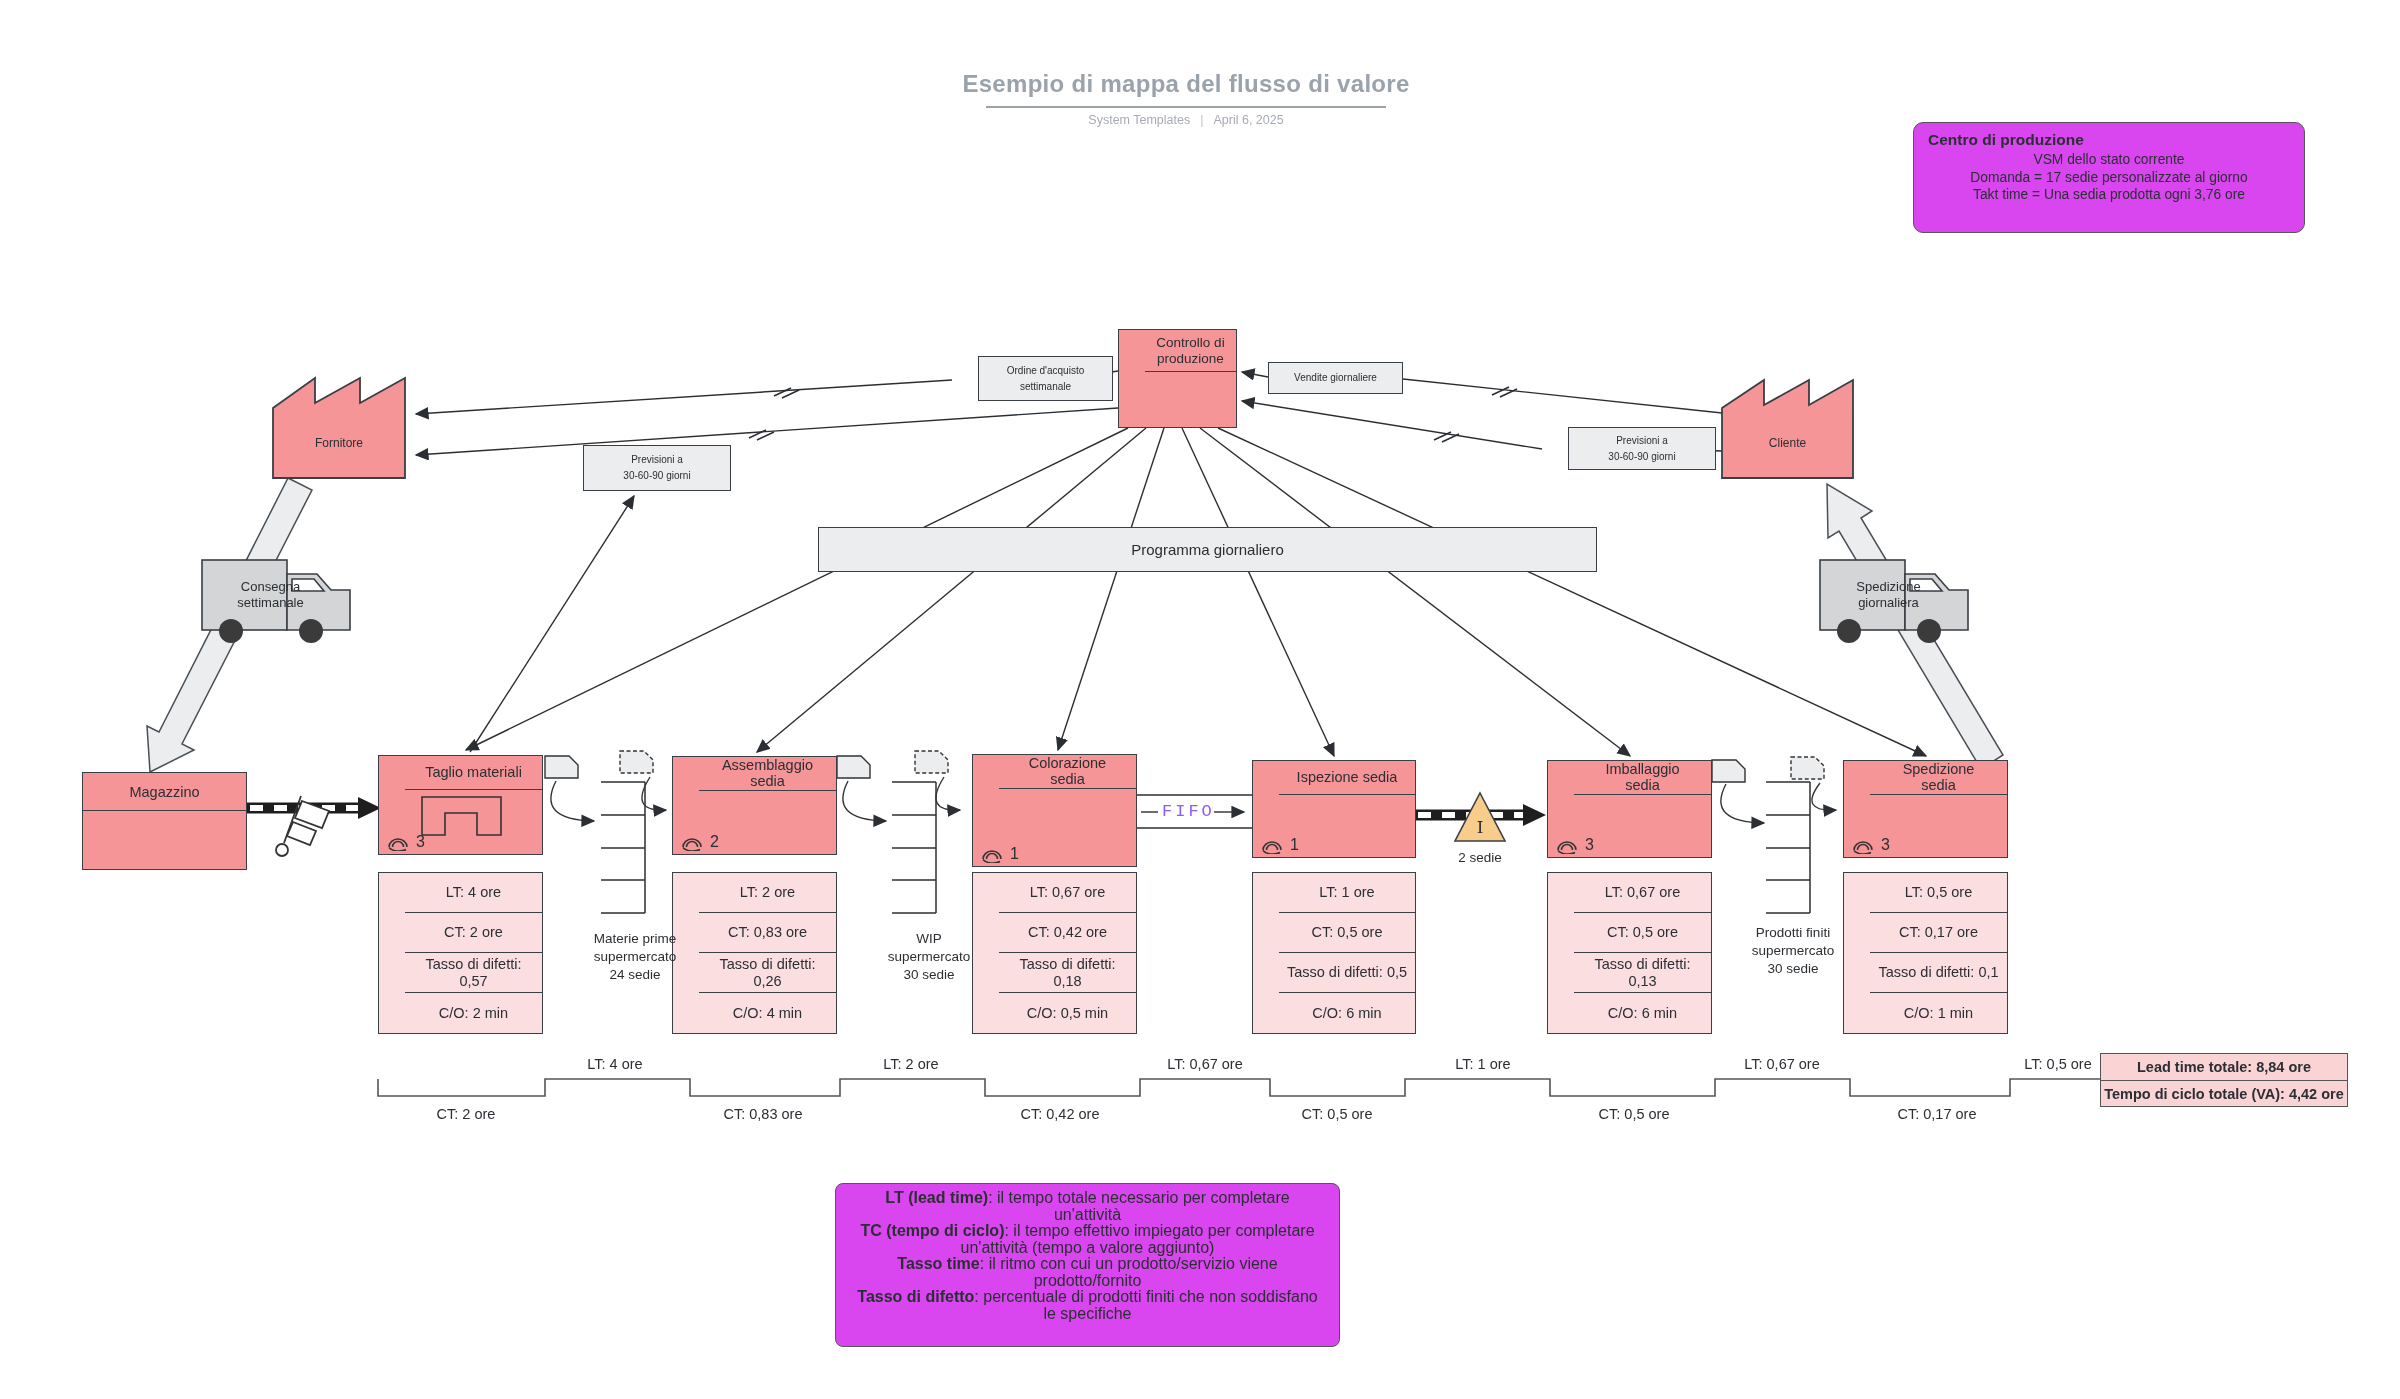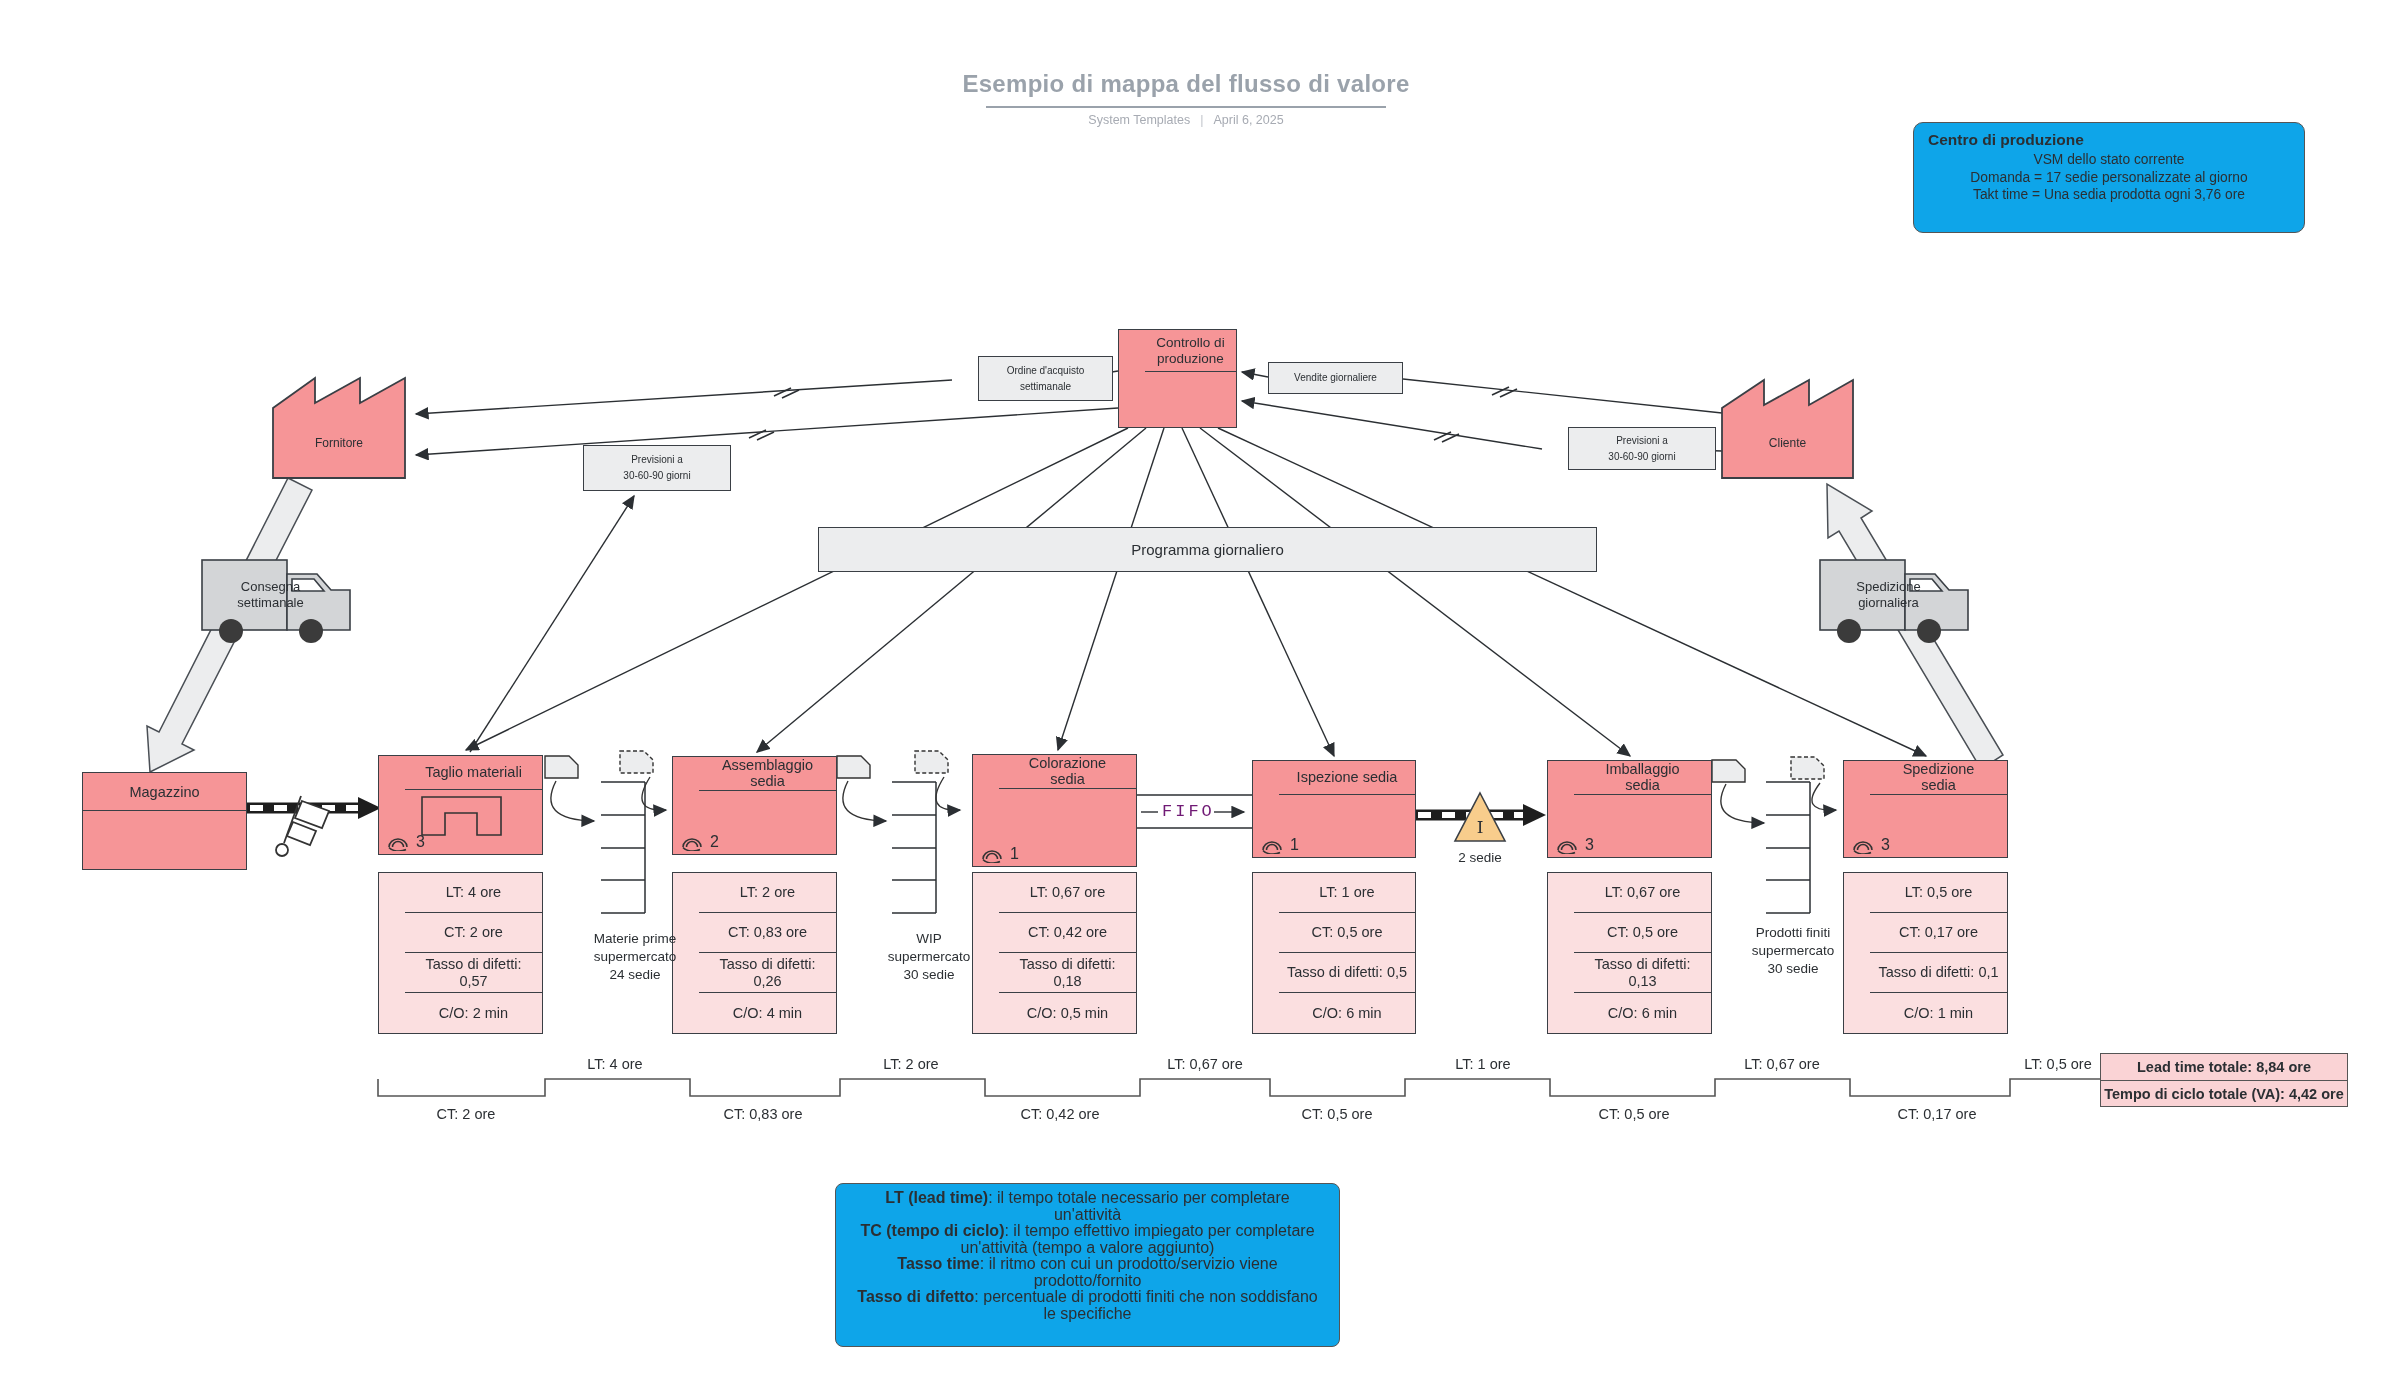--- a/index.html
+++ b/index.html
@@ -16,21 +16,21 @@
 
   
   .main-title { width:600px; text-align:center; font-size:24px; font-weight:bold; color:#9aa2ab; letter-spacing:.3px; }
   .title-rule { width:400px; border-top:2px solid #9aa2ab; }
   .subtitle { width:600px; text-align:center; font-size:12.5px; color:#a7abb3; }
   .subtitle .sep { margin:0 10px; color:#c2c6cc; }
 
   
   .graybox { background:#ecedee; border:1.5px solid #3a3f45; font-size:10px; line-height:16px; }
   .pinkbox { background:#f69597; border:1.5px solid #3a3f45; }
-  .roundbox { background:#0ea5e9; border:1.5px solid #555; border-radius:10px; }
+  .roundbox { background:#d946ef; border:1.5px solid #555; border-radius:10px; }
 
   
   .info-title { font-weight:bold; font-size:15.5px; padding:8px 0 2px 14px; }
   .info-line { text-align:center; font-size:13.8px; line-height:17.5px; }
 
   
   .pbox { background:#f69597; border:1.5px solid #3a3f45; }
   .pbox-title { height:34px; border-bottom:1.5px solid #3a3f45; display:flex; align-items:center; justify-content:center; text-align:center; font-size:14.5px; line-height:15.5px; }
   .pbox-body { position:relative; height:calc(100% - 34px); }
   .operator { position:absolute; left:7px; bottom:3px; display:flex; align-items:flex-end; gap:6px; font-size:16px; }
@@ -38,21 +38,21 @@
   .dstack { border:1.5px solid #3a3f45; background:#fbdfe0; }
   .drow { height:40px; display:flex; align-items:center; justify-content:center; text-align:center; font-size:14.5px; line-height:16.5px; border-bottom:1.5px solid #3a3f45; }
   .drow:last-child { border-bottom:none; }
 
   .sm-label { text-align:center; font-size:13.5px; line-height:18px; }
   .tl-label { font-size:14.5px; transform:translateX(-50%); white-space:nowrap; }
   .total-box { background:#fad3d5; border:1.5px solid #555; display:flex; align-items:center; justify-content:center; font-size:14.5px;font-weight:bold; }
 
   .legend-title { text-align:center; font-weight:bold; font-size:14.5px; padding-top:16px; }
   .legend-body { padding:6px 14px 0 14px; text-align:center; font-size:16px; line-height:16.5px; }
-  .fifo-text { font-size:17px; letter-spacing:3px; color:#701a75; font-family:"Liberation Mono", monospace; }
+  .fifo-text { font-size:17px; letter-spacing:3px; color:#8b5cf6; font-family:"Liberation Mono", monospace; }
   .truck-label { text-align:center; font-size:13px; line-height:16px; }
   .fac-label { text-align:center; font-size:12px; }
   svg.layer { position:absolute; left:0; top:0; z-index:1; }
   .abs { z-index:2; }
 </style>
 </head>
 <body>
 
 <svg class="layer" width="2400" height="1399" viewBox="0 0 2400 1399">
   <defs>

